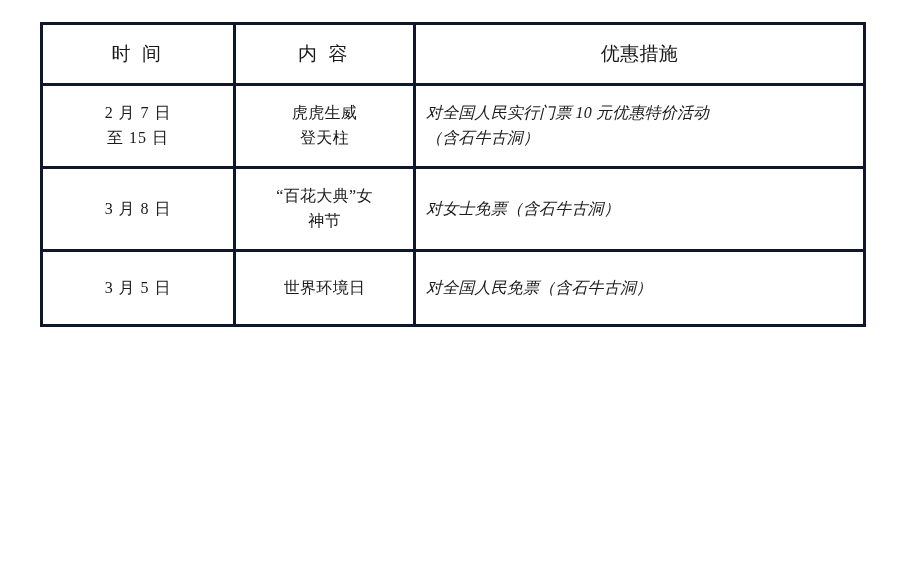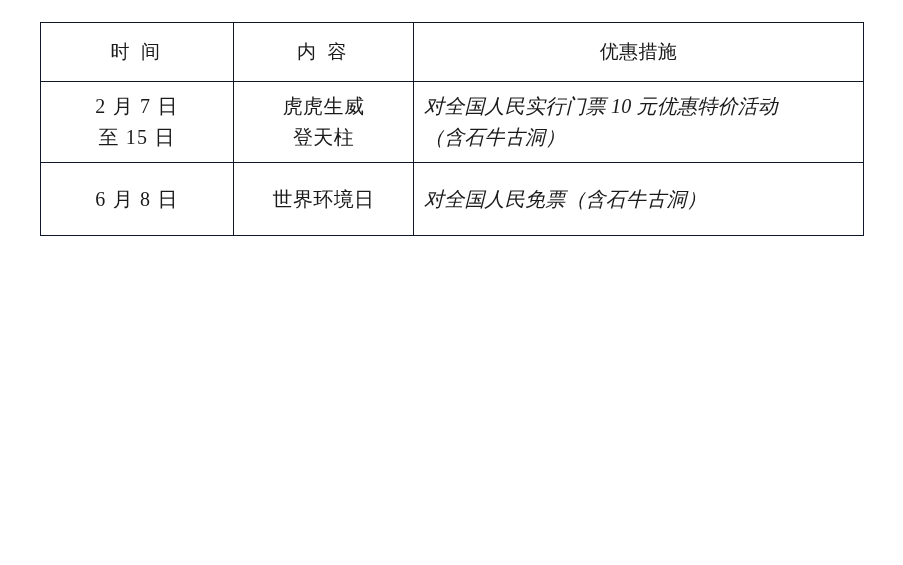--- a/index.html
+++ b/index.html
@@ -21,40 +21,40 @@
     box-sizing: border-box;
     padding: 22px 40px 0 40px;
   }
   table.schedule {
     width: 823px;
     border-collapse: collapse;
     table-layout: fixed;
     background: #ffffff;
   }
   table.schedule td, table.schedule th {
-    border: 1px solid #0f172a;
+    border: 3px solid #0f172a;
     vertical-align: middle;
     padding: 6px 0;
     font-weight: normal;
   }
   col.c-time   { width: 193px; }
   col.c-cont   { width: 180px; }
   col.c-policy { width: 450px; }
 
   thead td {
     text-align: center;
     height: 46px;
     font-size: 19px;
     letter-spacing: 0.18em;
   }
   thead td.policy-head {
     letter-spacing: 0.02em;
   }
   tbody td {
-    font-size: 20px;
+    font-size: 16px;
     line-height: 1.55;
   }
   tbody td.time,
   tbody td.content {
     text-align: center;
   }
   tbody td.time {
     letter-spacing: 0.06em;
   }
   tbody td.content {
@@ -101,23 +101,35 @@
         </td>
         <td class="content">
           <span class="line2">虎虎生威</span>
           <span class="line2">登天柱</span>
         </td>
         <td class="policy">
           <span class="line2">对全国人民实行门票 10 元优惠特价活动</span>
           <span class="line2">（含石牛古洞）</span>
         </td>
       </tr>
+      <tr class="r2">
+        <td class="time">
+          <span class="line2">3 月 8 日</span>
+        </td>
+        <td class="content">
+          <span class="line2">“百花大典”女</span>
+          <span class="line2">神节</span>
+        </td>
+        <td class="policy">
+          <span class="line2">对女士免票（含石牛古洞）</span>
+        </td>
+      </tr>
       <tr class="r5">
         <td class="time">
-          <span class="line2">6 月 8 日</span>
+          <span class="line2">3 月 5 日</span>
         </td>
         <td class="content">
           <span class="line2">世界环境日</span>
         </td>
         <td class="policy">
           <span class="line2">对全国人民免票（含石牛古洞）</span>
         </td>
       </tr>
     </tbody>
   </table>

